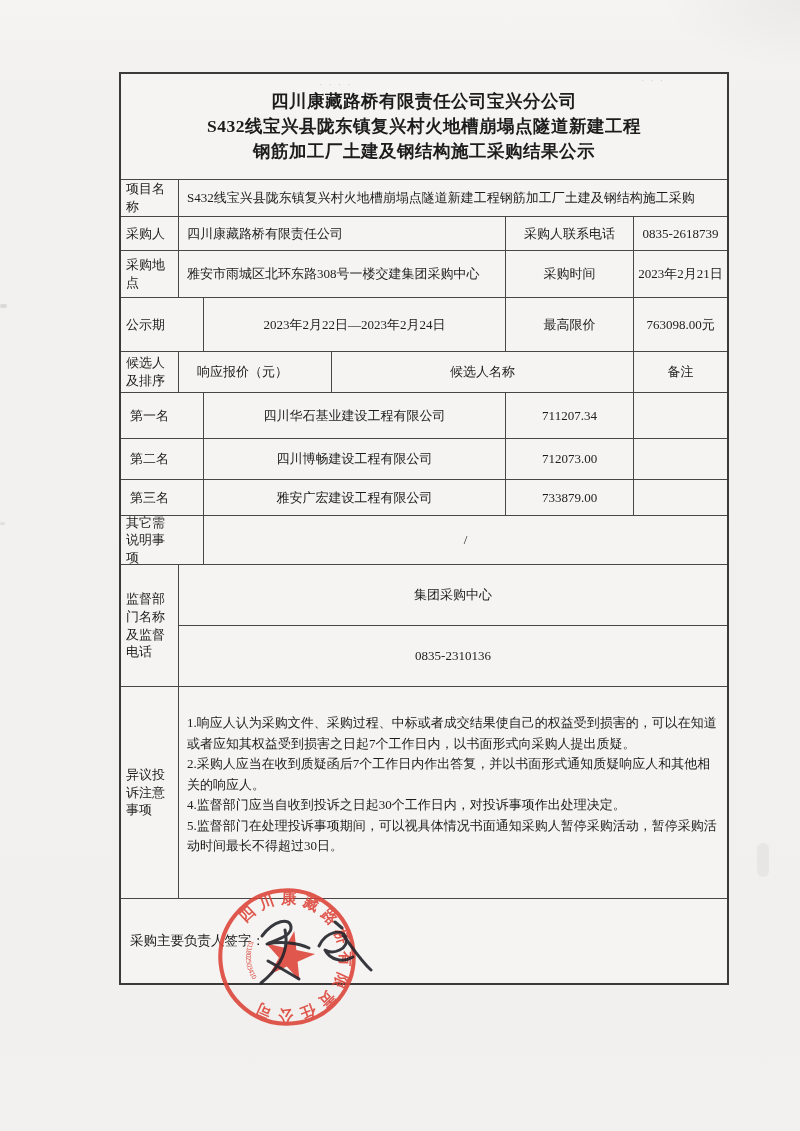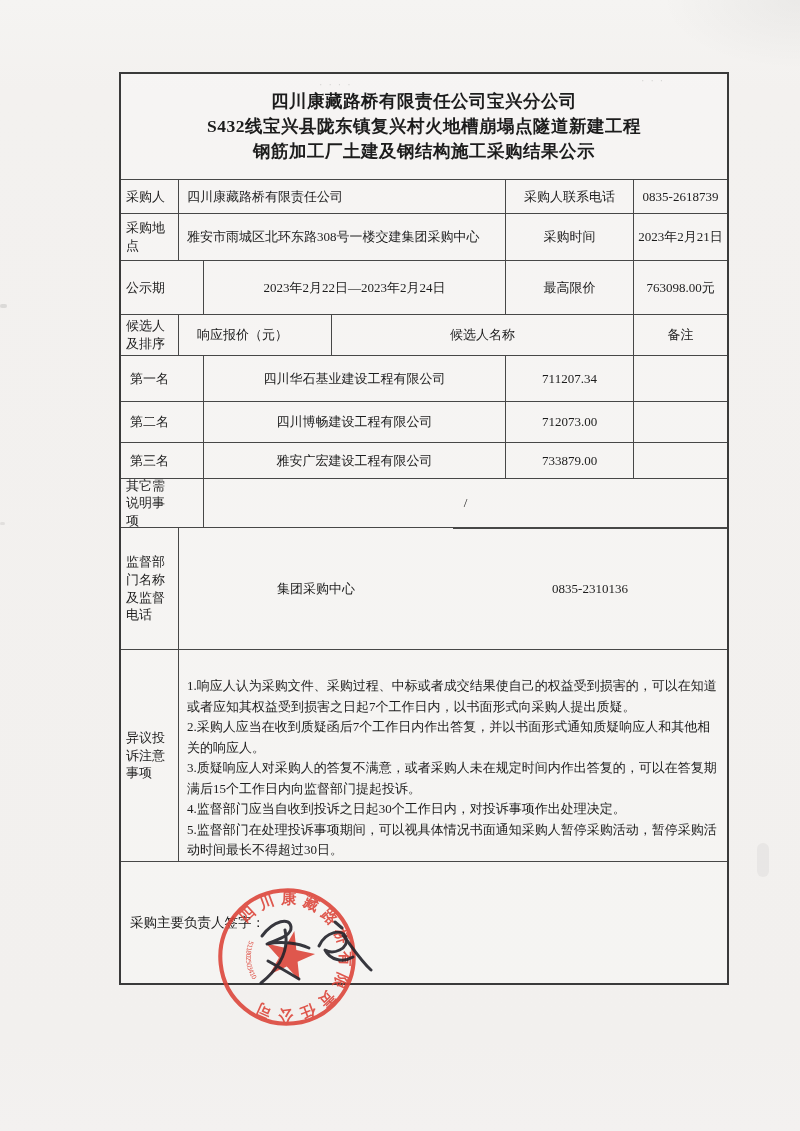--- a/index.html
+++ b/index.html
@@ -46,21 +46,21 @@
   .h-location{height:47px;}
   .h-publicity{height:54px;}
   .h-candhead{height:41px;}
   .h-r1{height:46px;}
   .h-r2{height:41px;}
   .h-r3{height:36px;}
   .h-other{height:49px;justify-content:center;}
   .h-superv{height:122px;}
   .h-objection{height:212px;}
   .row-sign{flex:1;}
-  .superv-right{flex:1;display:flex;flex-direction:row;border-left:1px solid #474747;box-sizing:border-box;}
+  .superv-right{flex:1;display:flex;flex-direction:column;border-left:1px solid #474747;box-sizing:border-box;}
   .superv-sub{flex:1;display:flex;align-items:center;justify-content:center;text-align:center;font-size:13px;box-sizing:border-box;}
   .superv-sub + .superv-sub{border-top:1px solid #474747;}
   .objection-cell{align-items:flex-start;padding:26px 8px 6px 8px;}
   .objection-text{font-size:13px;line-height:1.58;text-align:left;}
   .sign-cell{flex:1;display:flex;align-items:center;padding-left:9px;font-size:13.5px;}
   .seal-svg{position:absolute;left:214px;top:884px;width:146px;height:146px;opacity:0.88;}
   .sig-svg{position:absolute;left:216px;top:904px;width:180px;height:100px;}
   .artifact{position:absolute;pointer-events:none;}
   .dots{color:rgba(60,60,60,0.22);font-size:9px;letter-spacing:4px;font-family:"DejaVu Sans Mono",monospace;}
   .smudge-r{left:757px;top:843px;width:12px;height:34px;background:rgba(90,90,90,0.06);border-radius:6px;}
@@ -79,20 +79,24 @@
   <div class="artifact smudge-l2"></div>
 
   <div class="doc-table">
 
     <div class="row title-row">
       <div>四川康藏路桥有限责任公司宝兴分公司</div>
       <div>S432线宝兴县陇东镇复兴村火地槽崩塌点隧道新建工程</div>
       <div>钢筋加工厂土建及钢结构施工采购结果公示</div>
     </div>
 
+    <div class="row h-project">
+      <div class="cell c-label">项目名称</div>
+      <div class="cell c-main">S432线宝兴县陇东镇复兴村火地槽崩塌点隧道新建工程钢筋加工厂土建及钢结构施工采购</div>
+    </div>
 
     <div class="row h-purchaser">
       <div class="cell c-label">采购人</div>
       <div class="cell c-main">四川康藏路桥有限责任公司</div>
       <div class="cell c3">采购人联系电话</div>
       <div class="cell c4">0835-2618739</div>
     </div>
 
     <div class="row h-location">
       <div class="cell c-label">采购地点</div>
@@ -148,21 +152,20 @@
         <div class="superv-sub">0835-2310136</div>
       </div>
     </div>
 
     <div class="row h-objection">
       <div class="cell c-label">异议投诉注意事项</div>
       <div class="cell c-main objection-cell">
         <div class="objection-text">
           <div>1.响应人认为采购文件、采购过程、中标或者成交结果使自己的权益受到损害的，可以在知道或者应知其权益受到损害之日起7个工作日内，以书面形式向采购人提出质疑。</div>
           <div>2.采购人应当在收到质疑函后7个工作日内作出答复，并以书面形式通知质疑响应人和其他相关的响应人。</div>
-          <div>3.质疑响应人对采购人的答复不满意，或者采购人未在规定时间内作出答复的，可以在答复期满后15个工作日内向监督部门提起投诉。</div>
           <div>4.监督部门应当自收到投诉之日起30个工作日内，对投诉事项作出处理决定。</div>
           <div>5.监督部门在处理投诉事项期间，可以视具体情况书面通知采购人暂停采购活动，暂停采购活动时间最长不得超过30日。</div>
         </div>
       </div>
     </div>
 
     <div class="row row-sign">
       <div class="sign-cell">采购主要负责人签字：</div>
     </div>
 

